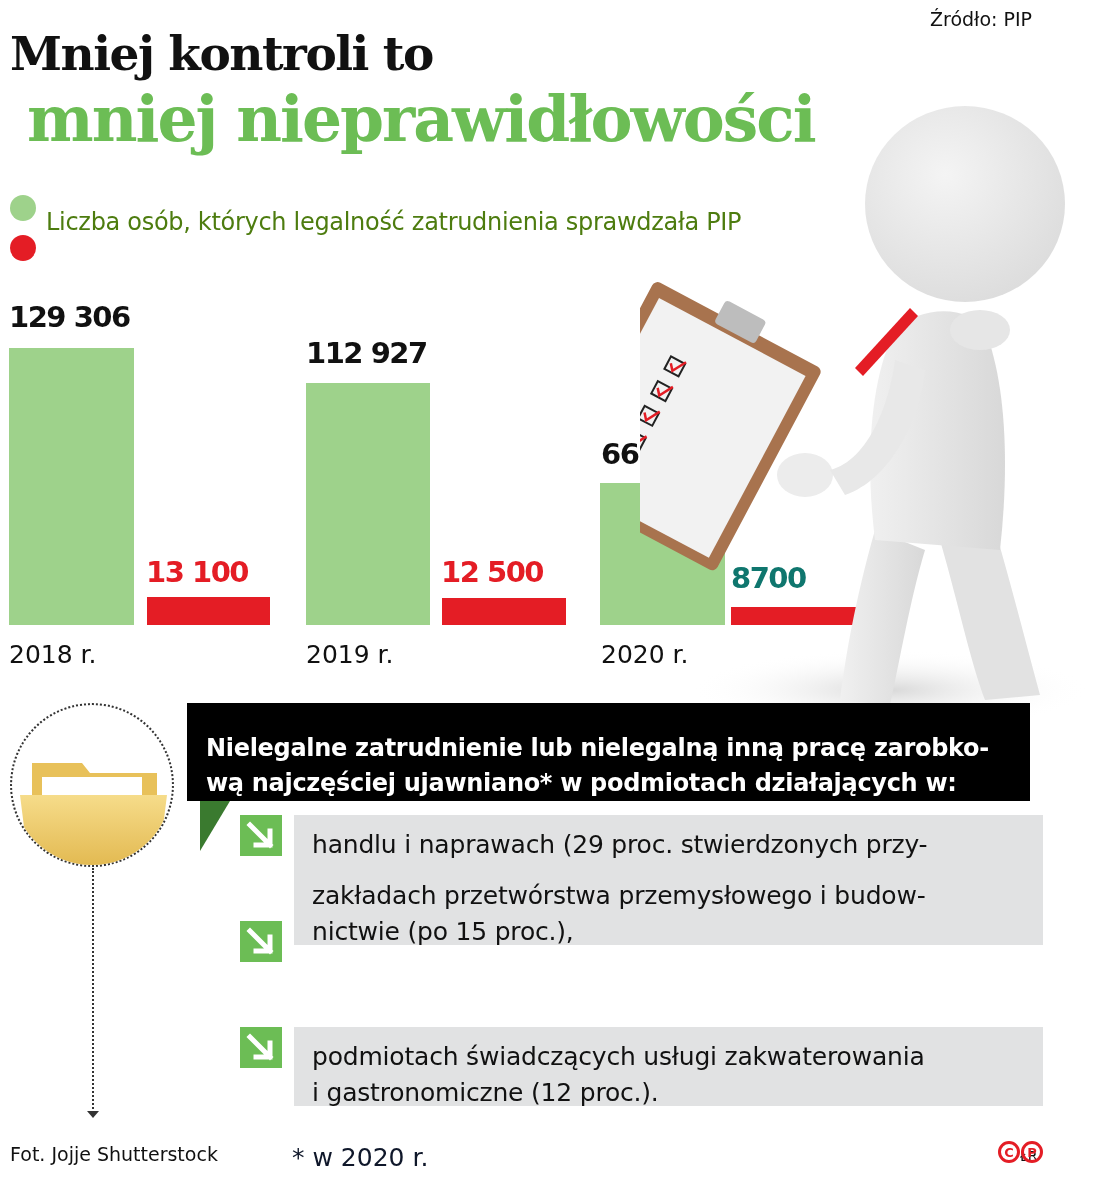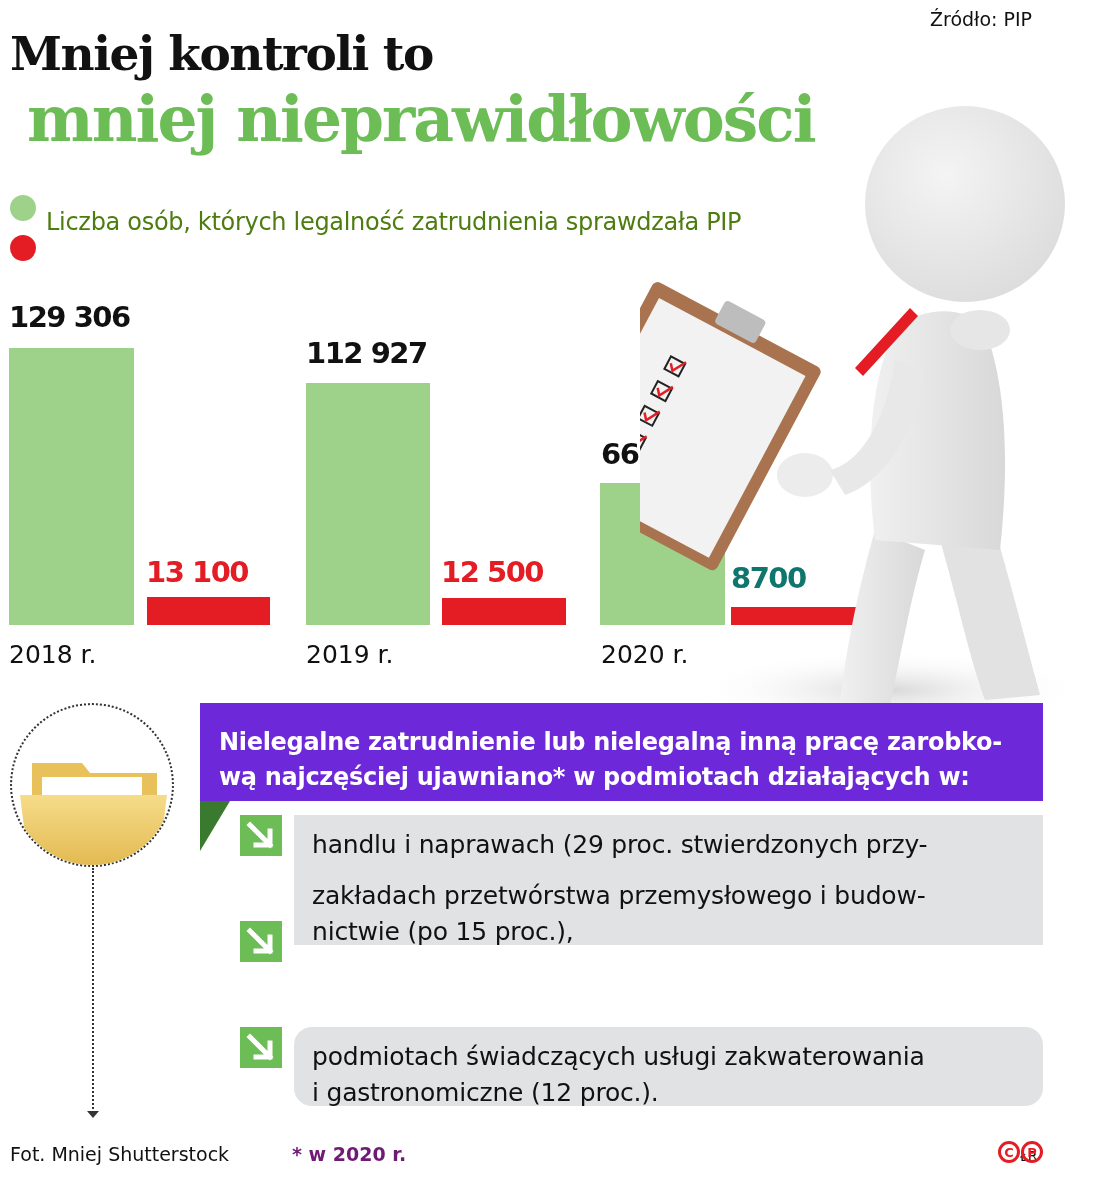--- a/index.html
+++ b/index.html
@@ -17,28 +17,28 @@
   .year { position:absolute; font-size:25px; color:#111; white-space:nowrap; }
 
   
   .figure { left:640px; top:100px; width:455px; height:620px; }
 
   
   .circle { left:10px; top:703px; width:164px; height:164px; border-radius:50%; border:2px dotted #333; box-sizing:border-box; overflow:hidden; }
   .vline { left:92px; top:868px; height:245px; width:0; border-left:2px dotted #333; }
   .vline-arrow { left:87px; top:1111px; width:0; height:0; border-left:6px solid transparent; border-right:6px solid transparent; border-top:7px solid #333; }
 
-  .banner { left:200px; top:703px; width:843px; height:98px; background:#6d28d9; box-sizing:border-box; padding:22px 18px 0 19px; color:#fff; font-weight:bold; font-size:24px; line-height:35px; letter-spacing:-0.3px; }
+  .banner { left:187px; top:703px; width:843px; height:98px; background:#000000; box-sizing:border-box; padding:28px 18px 0 19px; color:#fff; font-weight:bold; font-size:24px; line-height:35px; letter-spacing:-0.3px; }
   .fold { left:200px; top:801px; width:0; height:0; border-top:0 solid transparent; border-right:30px solid transparent; border-left:30px solid #3a7a2f; border-bottom:50px solid transparent; }
 
   .item-icon { position:absolute; left:240px; width:42px; height:41px; background:#6cbd55; }
   .item-box { position:absolute; left:294px; width:749px; height:79px; background:#e1e2e3; box-sizing:border-box; padding:12px 34px 0 18px; font-size:25px; line-height:36px; color:#111; letter-spacing:-0.2px; }
 
   .footer-photo { left:10px; top:1143px; font-size:19px; color:#111; white-space:nowrap; }
-  .footer-note { left:292px; top:1143px; font-size:19px; color:#701a75; white-space:nowrap;font-weight:bold; }
+  .footer-note { left:292px; top:1143px; font-size:25px; color:#0f172a; white-space:nowrap; }
   .footer-lr { left:972px; top:1148px; font-size:14px; color:#111; white-space:nowrap;margin-left:48px; }
   .logo { top:1141px; width:22px; height:22px; border-radius:50%; border:3px solid #e41d25; box-sizing:border-box; color:#e41d25; font-weight:bold; font-size:13px; display:flex; align-items:center; justify-content:center; line-height:1; }
 </style>
 </head>
 <body>
 
 <div class="abs title1">Mniej kontroli to</div>
 <div class="abs title2">mniej nieprawidłowości</div>
 <div class="abs source">Źródło: PIP</div>
 
@@ -162,22 +162,22 @@
 <div class="item-box" style="top:866px;">
   <div>zakładach przetwórstwa przemysłowego i budow-</div>
   <div>nictwie (po 15 proc.),</div>
 </div>
 
 <div class="item-icon" style="top:1027px;">
   <svg width="42" height="41" viewBox="0 0 42 41">
       <path d="M10 10 L30 30 M30 16 L30 30 L16 30" stroke="#fff" stroke-width="5" fill="none" stroke-linecap="square"></path>
     </svg>
 </div>
-<div class="item-box" style="top:1027px;border-radius:18px;">
+<div class="item-box" style="top:1027px;">
   <div>podmiotach świadczących usługi zakwaterowania</div>
   <div>i gastronomiczne (12 proc.).</div>
 </div>
 
-<div class="abs footer-photo">Fot. Mniej Shutterstock</div>
+<div class="abs footer-photo">Fot. Jojje Shutterstock</div>
 <div class="abs footer-note">* w 2020 r.</div>
 <div class="abs footer-lr">ŁR</div>
 <div class="abs logo" style="left:998px;">C</div>
 <div class="abs logo" style="left:1021px;">P</div>
 
 </body></html>

